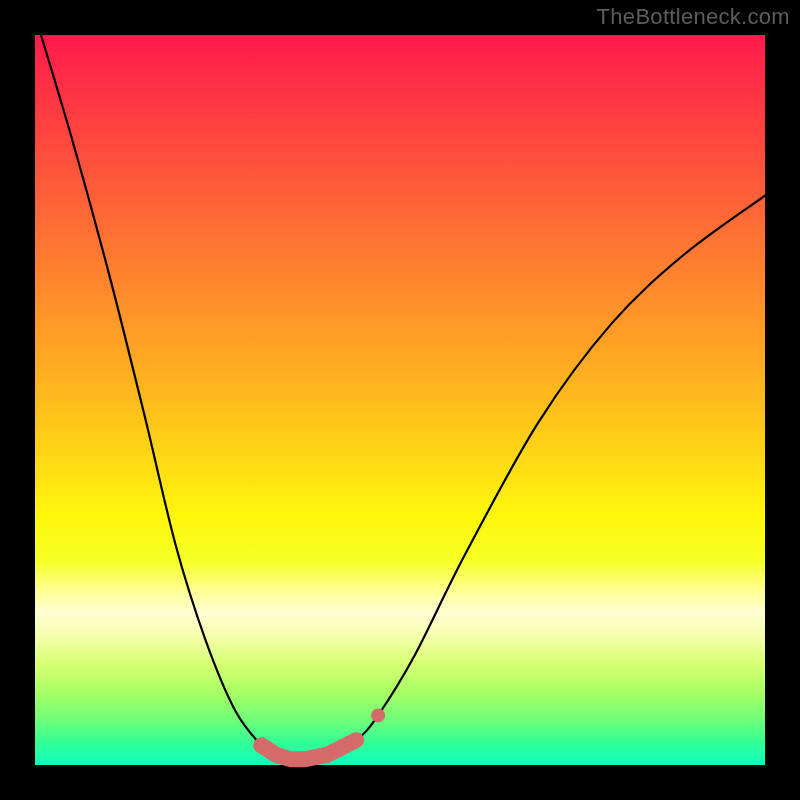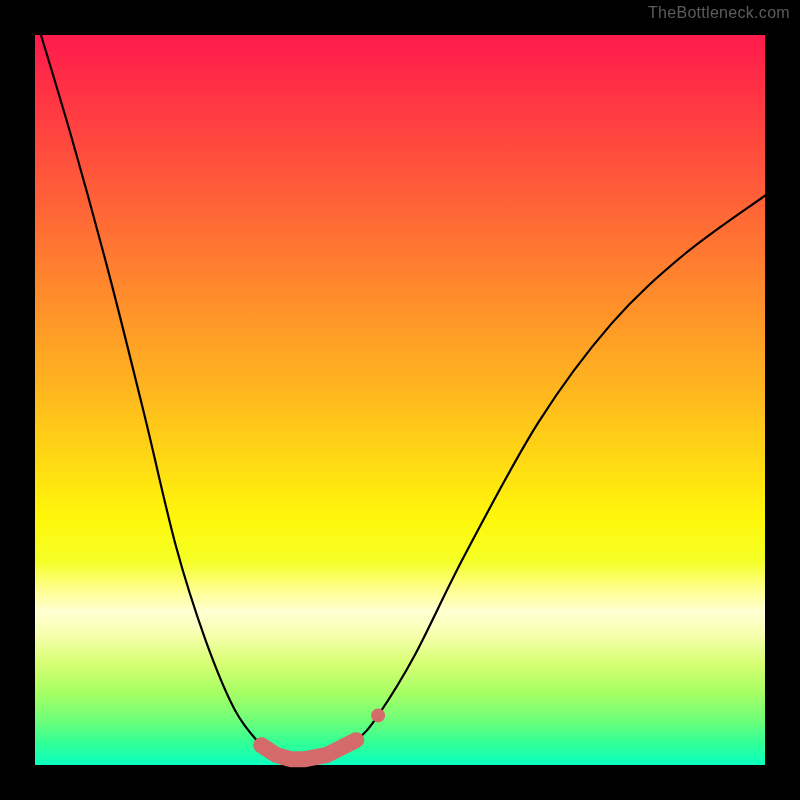--- a/index.html
+++ b/index.html
@@ -40,21 +40,21 @@
       #6cff7a 94%,
       #31ff96 97%,
       #0affc0 100%
     );
   }
   .watermark {
     position: absolute;
     top: 4px;
     right: 10px;
     color: #5c5c5c;
-    font-size: 16px;
+    font-size: 22px;
     letter-spacing: 0.3px;
     font-weight: 500;
     user-select: none;
   }
   svg.curve {
     position: absolute;
     left: 0; top: 0;
     width: 730px;
     height: 730px;
     overflow: visible;

